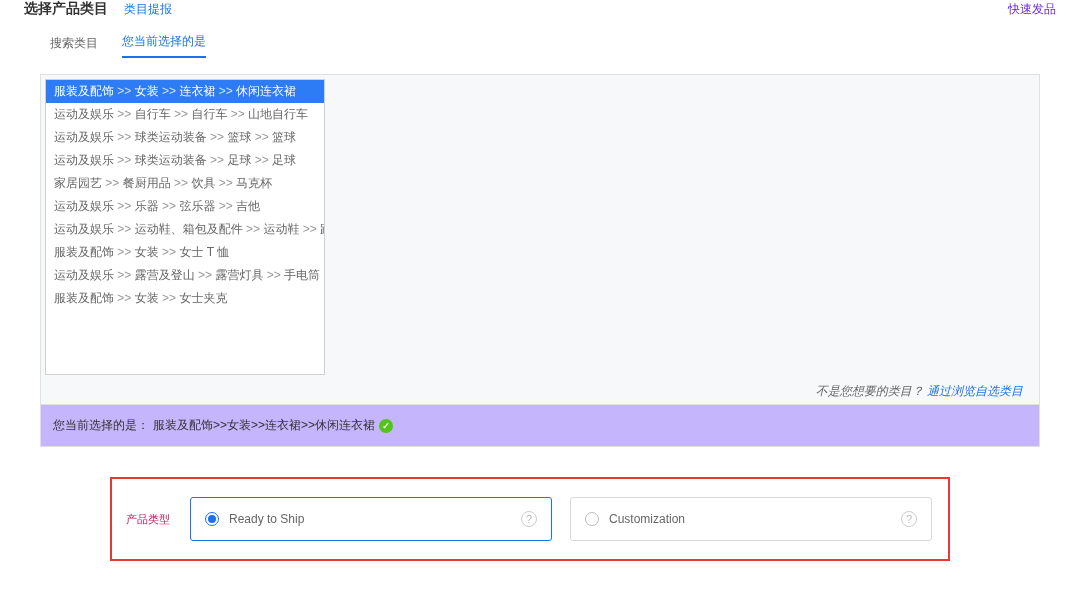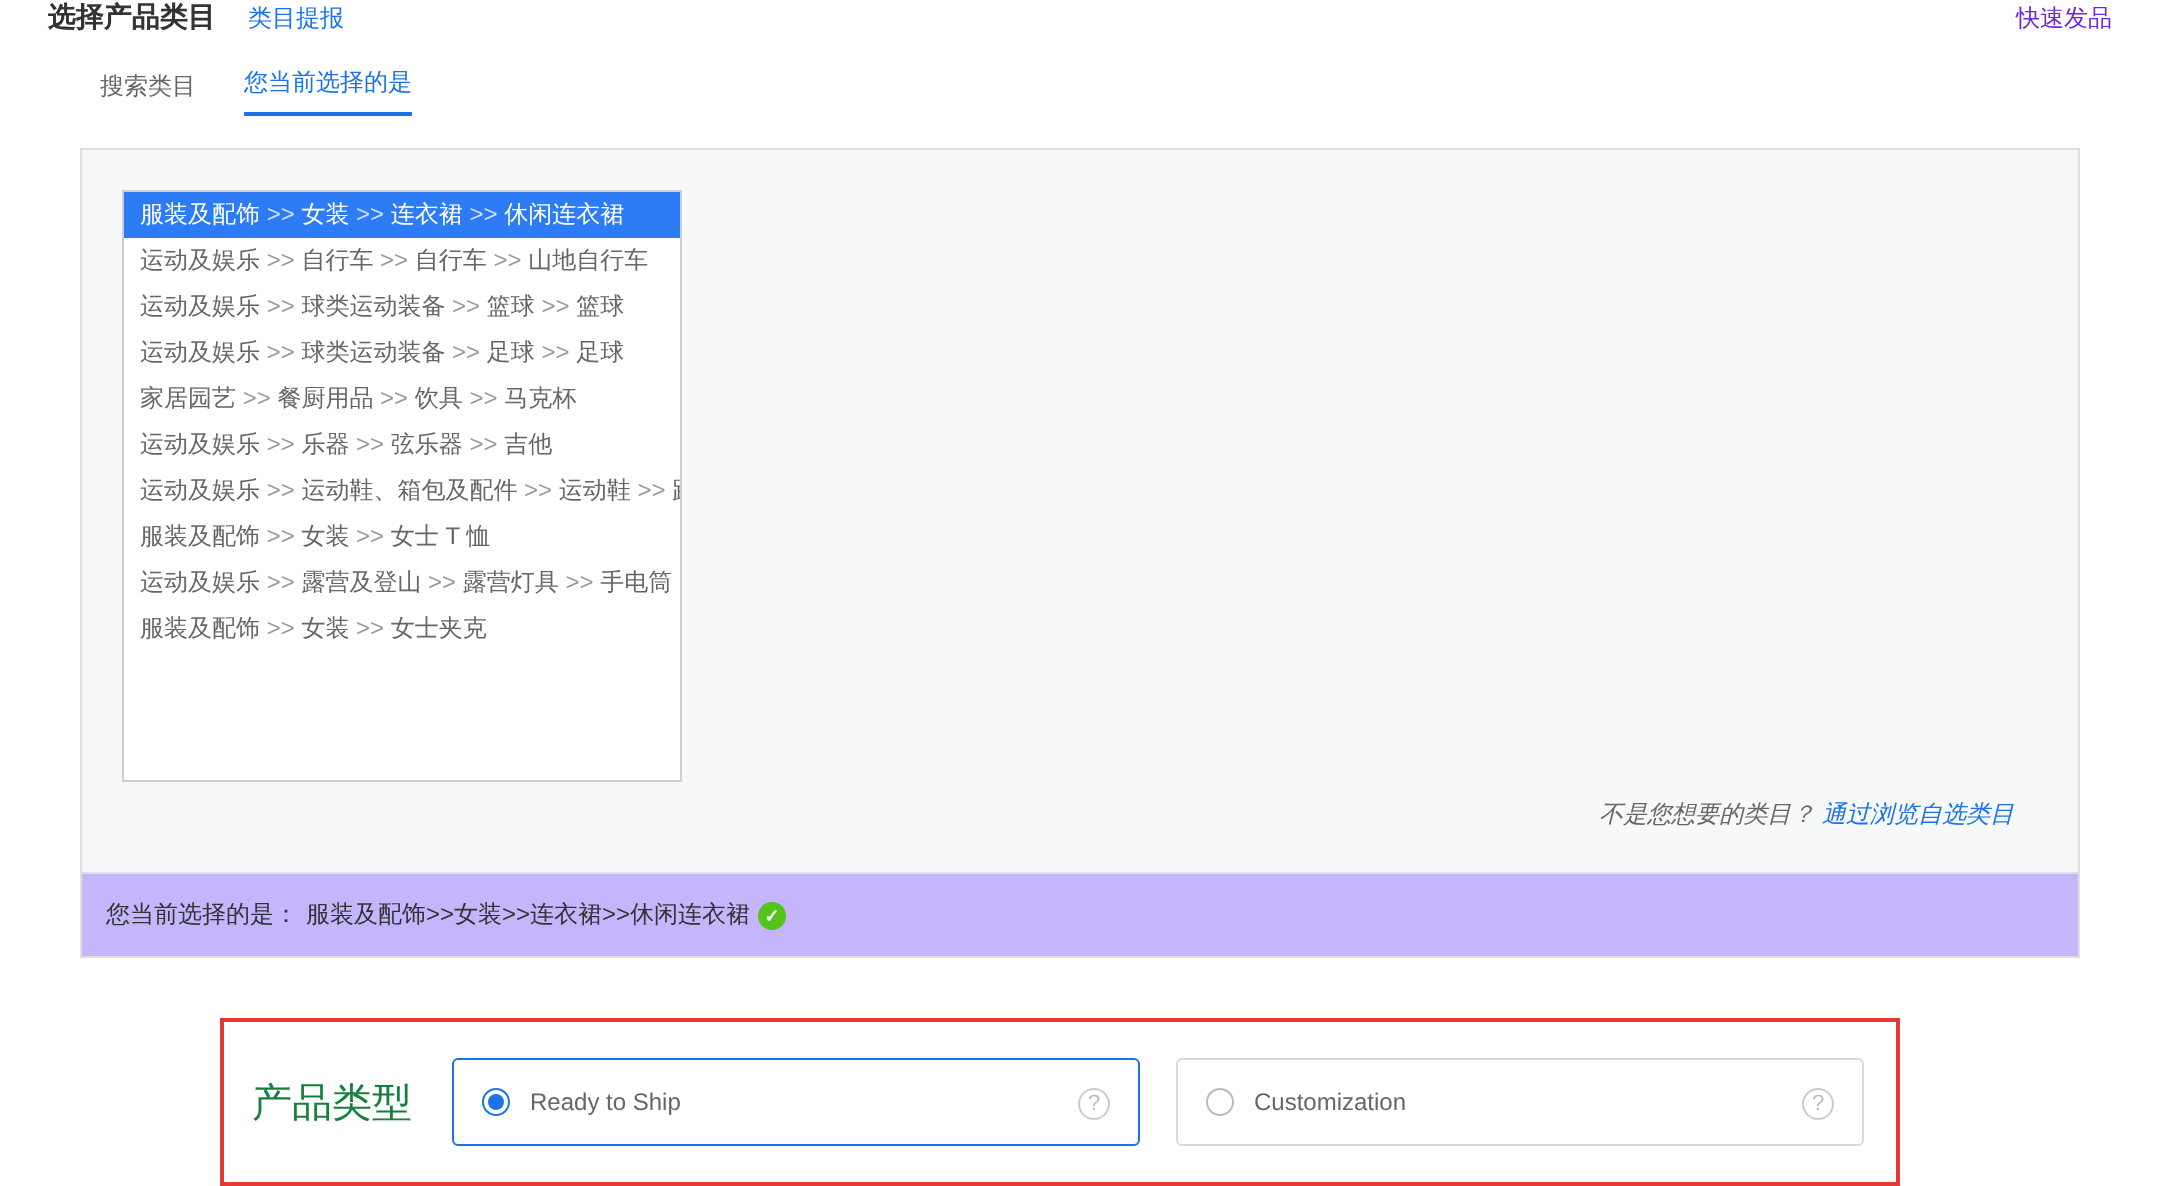--- a/index.html
+++ b/index.html
@@ -82,21 +82,21 @@
       transform: translateY(-50%);
       width: 8px; height: 8px;
       border-right: 1.5px solid #999;
       border-bottom: 1.5px solid #999;
       transform: translateY(-60%) rotate(45deg);
     }
     .category-panel {
       margin: 16px 40px 0 40px;
       background: #f7f8fa;
       border: 1px solid #e0e0e0;
-      padding: 20px;
+      padding: 4px;
     }
     .category-list-box {
       background: #fff;
       border: 1px solid #d0d0d0;
       width: 280px;
       height: 296px;
       overflow: auto;
     }
     .cat-item {
       padding: 3px 8px;
@@ -146,35 +146,36 @@
       margin: 30px 130px 0 110px;
       border: 2px solid #e53935;
       padding: 18px 16px 18px 14px;
     }
     .pt-row {
       display: flex;
       align-items: center;
       gap: 20px;
     }
     .pt-label {
-      font-size: 20px;
-      color: #15803d;
+      font-size: 11px;
+      color: #be185d;
       white-space: nowrap;
     }
     .pt-options {
       display: flex;
       gap: 18px;
       flex: 1;
     }
     .pt-option {
       flex: 1;
       border: 1px solid #d9d9d9;
       border-radius: 3px;
       padding: 14px 14px;
       display: flex;
+      align-items: center;
       position: relative;
       cursor: pointer;
       background: #fff;
     }
     .pt-option.selected {
       border-color: #1a73e8;
     }
     .radio {
       width: 14px; height: 14px;
       border: 1px solid #bbb;

